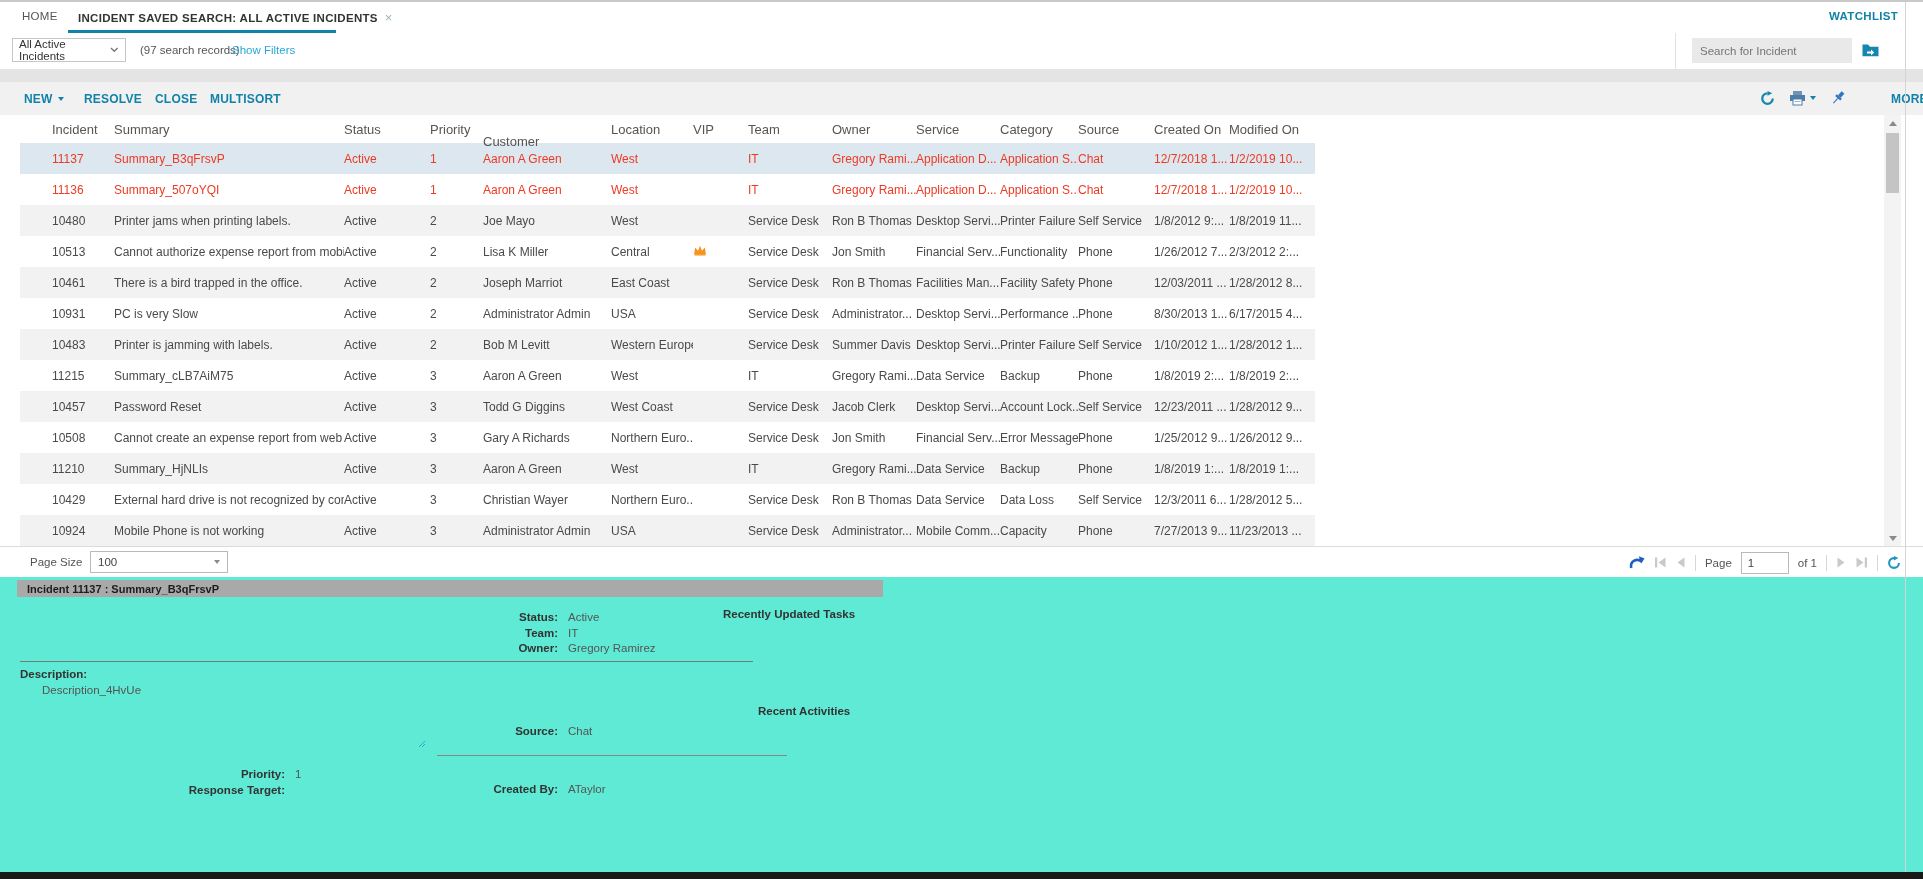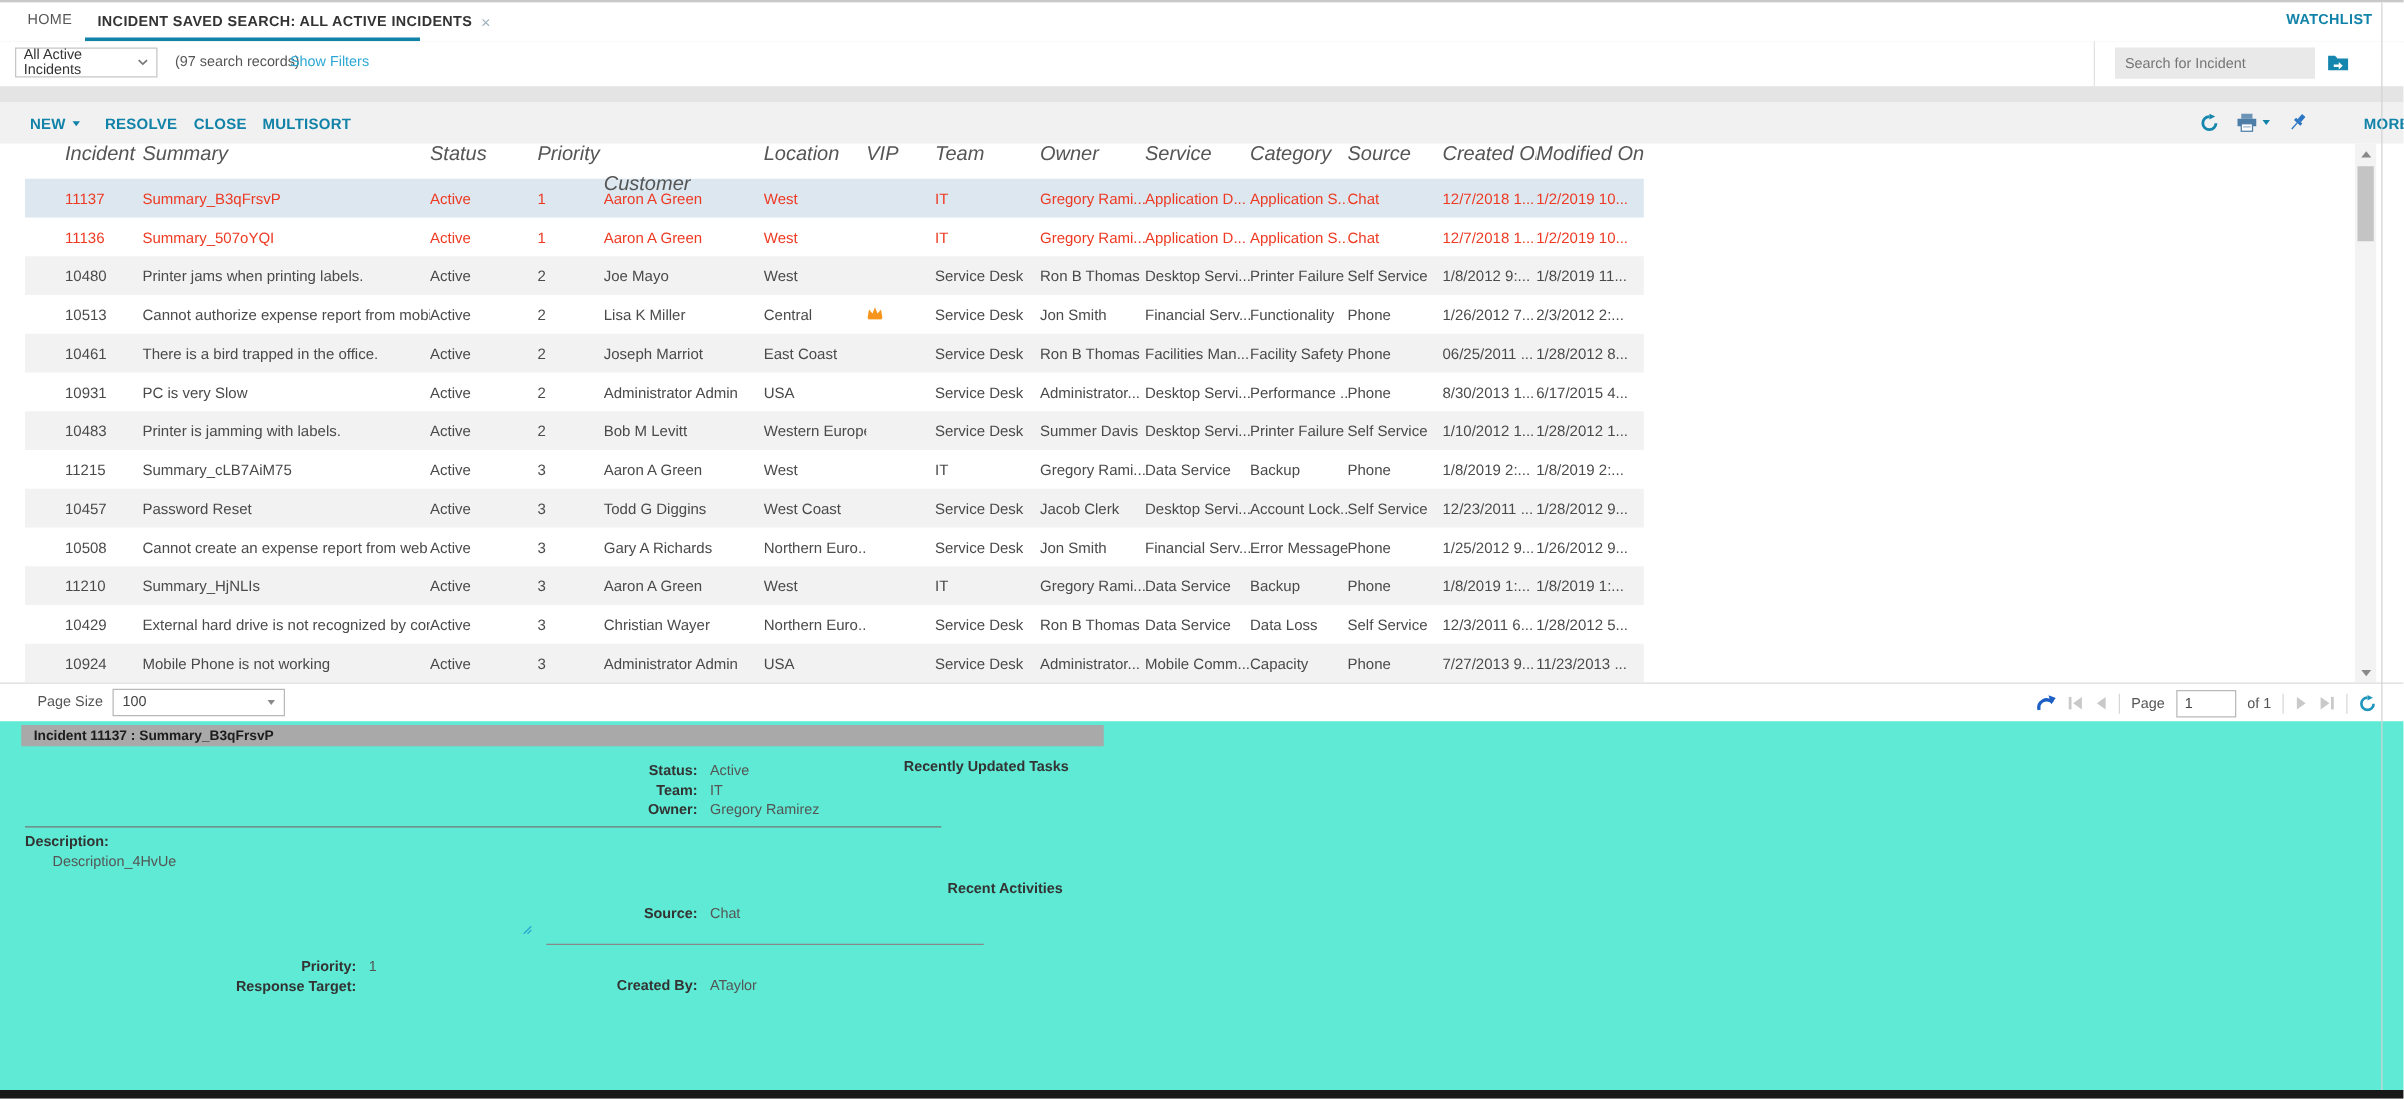--- a/index.html
+++ b/index.html
@@ -26,21 +26,21 @@
   .searchbox .mag{margin-right:6px;}
   .folderbtn{position:absolute;left:1862px;top:41px;cursor:pointer;}
   
   .gapbar{position:absolute;left:0;top:67px;width:1923px;height:13px;background:#e4e4e4;}
   .toolbar{position:absolute;left:0;top:80px;width:1923px;height:33px;background:#f1f1f1;}
   .tb-btn{position:absolute;top:10px;font-size:12px;font-weight:bold;color:#1182a8;letter-spacing:.2px;cursor:pointer;display:flex;align-items:center;gap:5px;}
   .caret{width:0;height:0;border-left:3.5px solid transparent;border-right:3.5px solid transparent;border-top:4.5px solid currentColor;display:inline-block;}
   .tb-ico{position:absolute;top:8px;cursor:pointer;display:flex;align-items:center;gap:4px;color:#1182a8;}
   
   .gridarea{position:absolute;left:0;top:113px;width:1923px;background:#fff;}
-  .grid-header{display:flex;width:1295px;margin-left:20px;height:28px;align-items:flex-start;color:#555;font-size:16px;font-style:italic;}
+  .grid-header{display:flex;width:1295px;margin-left:20px;height:28px;align-items:center;color:#555;font-size:13px;}
   .grid-row{display:flex;width:1295px;margin-left:20px;height:31px;align-items:center;font-size:12px;color:#4a4a4a;cursor:pointer;}
   .grid-row:nth-child(odd):not(.selected){background:#f2f2f2;}
   .grid-row.selected{background:#dce7f0;}
   .grid-row.red{color:#ee3a23;}
   .gcell{box-sizing:border-box;padding-right:8px;white-space:nowrap;overflow:hidden;}
   .gcell.first{padding-left:32px;}
   
   .vscroll{position:absolute;left:1884px;top:113px;width:17px;height:431px;background:#f3f3f3;}
   .vs-btn{position:absolute;left:0;width:17px;height:16px;display:flex;align-items:center;justify-content:center;cursor:pointer;}
   .tri-up{width:0;height:0;border-left:4px solid transparent;border-right:4px solid transparent;border-bottom:5px solid #8a8a8a;}
@@ -251,21 +251,21 @@
           <div class="gcell" style="width: 86px;">Active</div>
           <div class="gcell" style="width: 53px;">2</div>
           <div class="gcell" style="width: 128px;">Joseph Marriot</div>
           <div class="gcell" style="width: 82px;">East Coast</div>
           <div class="gcell" style="width: 55px;"></div>
           <div class="gcell" style="width: 84px;">Service Desk</div>
           <div class="gcell" style="width: 84px;">Ron B Thomas</div>
           <div class="gcell" style="width: 84px;">Facilities Man...</div>
           <div class="gcell" style="width: 78px;">Facility Safety</div>
           <div class="gcell" style="width: 76px;">Phone</div>
-          <div class="gcell" style="width: 75px;">06/25/2011 ...</div>
+          <div class="gcell" style="width: 75px;">12/03/2011 ...</div>
           <div class="gcell" style="width: 86px;">1/28/2012 8...</div>
         </div>
         <div class="grid-row">
           <div class="gcell first" style="width: 94px;">10931</div>
           <div class="gcell" style="width: 230px;">PC is very Slow</div>
           <div class="gcell" style="width: 86px;">Active</div>
           <div class="gcell" style="width: 53px;">2</div>
           <div class="gcell" style="width: 128px;">Administrator Admin</div>
           <div class="gcell" style="width: 82px;">USA</div>
           <div class="gcell" style="width: 55px;"></div>

